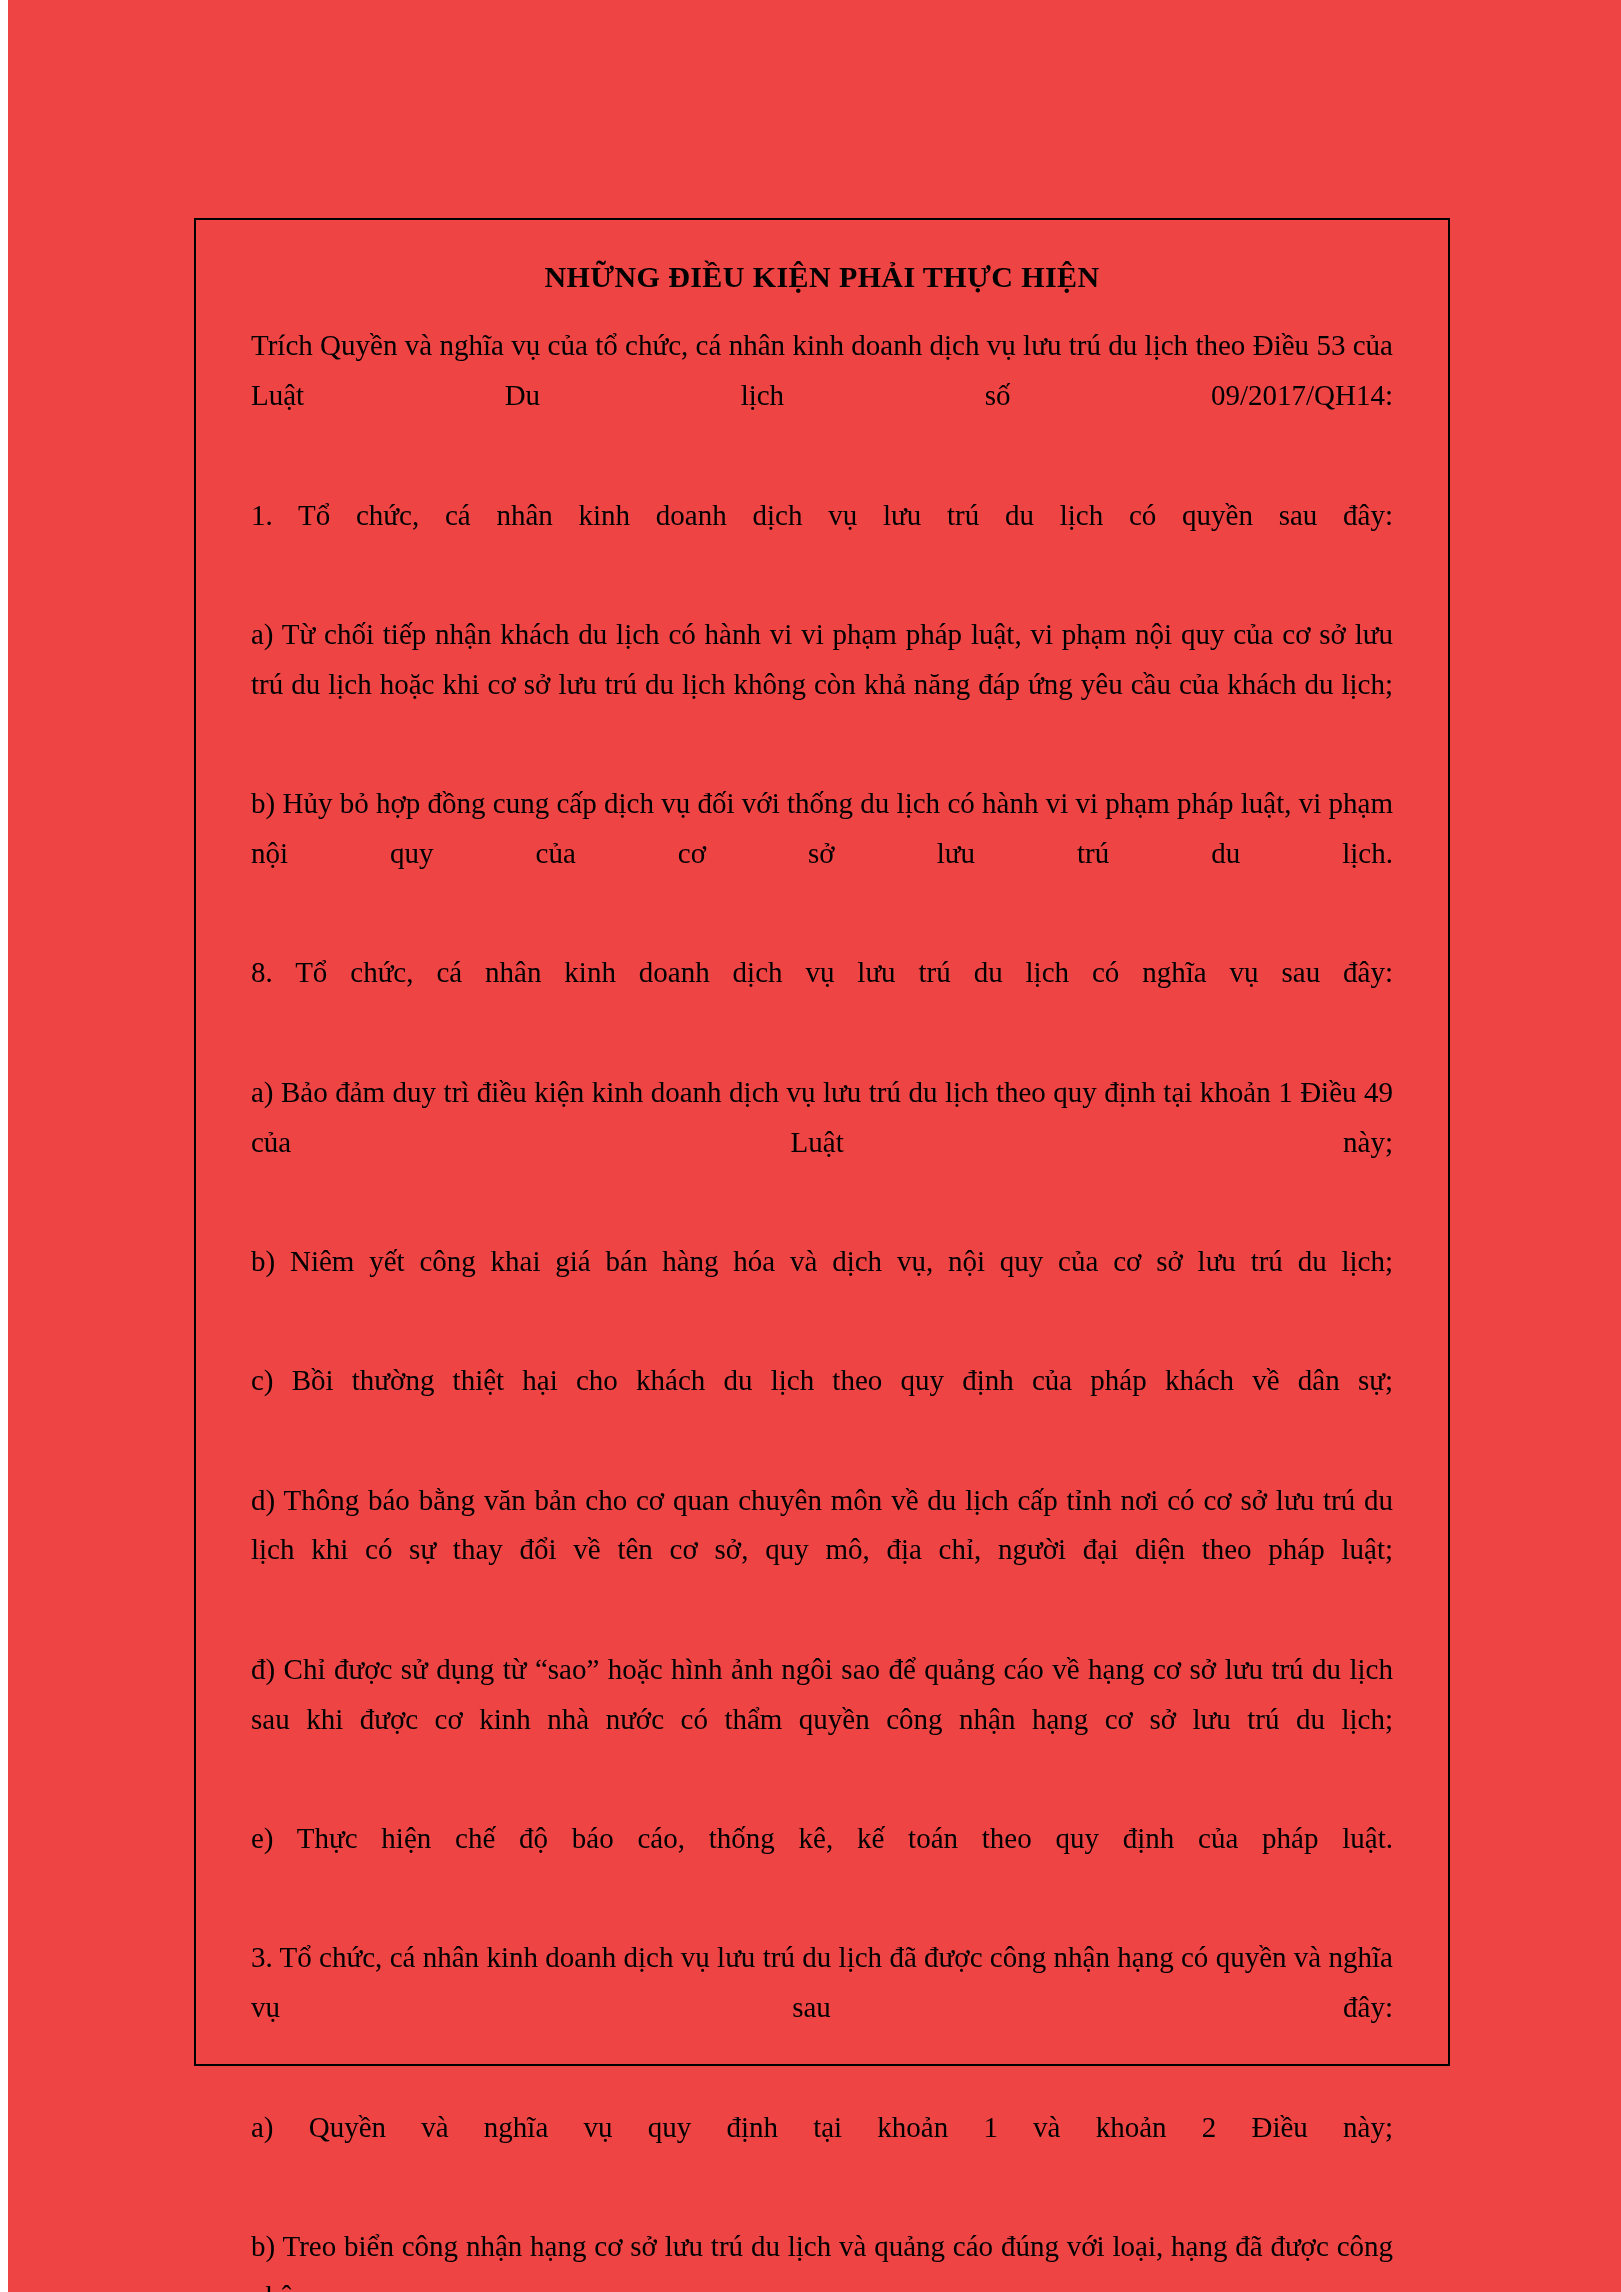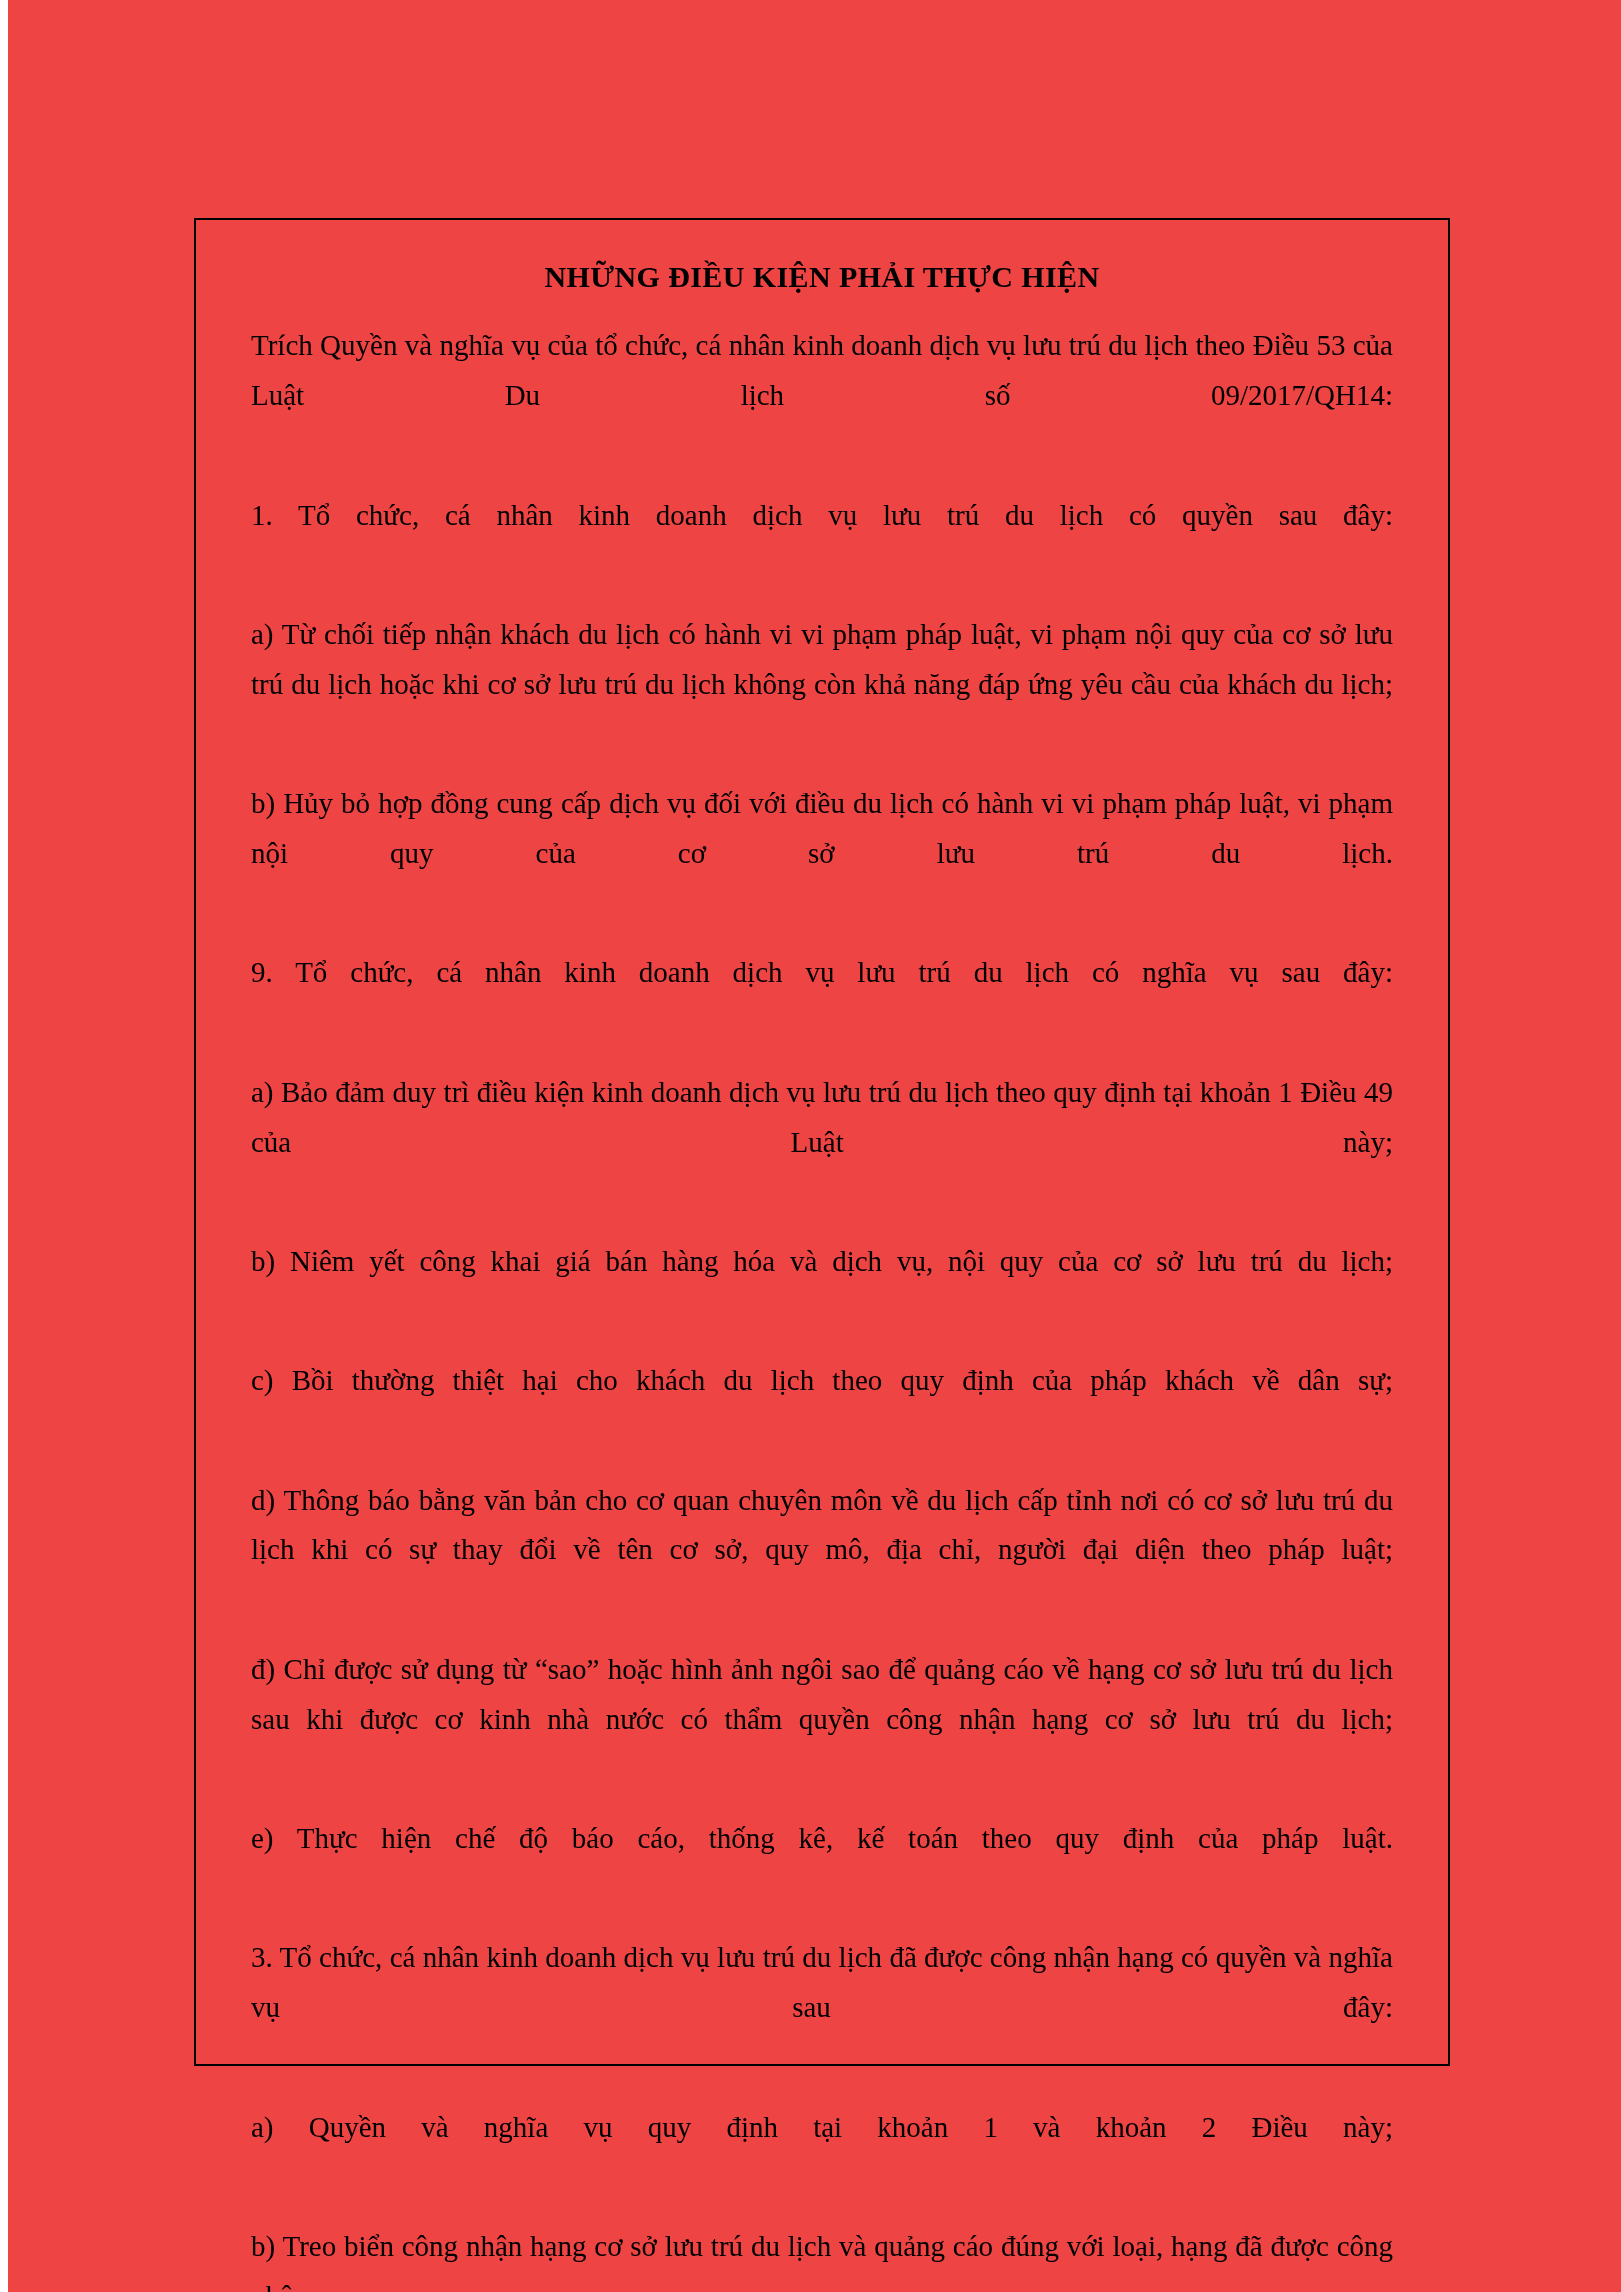--- a/index.html
+++ b/index.html
@@ -69,22 +69,22 @@
 <body>
 
 <div class="page">
   <div class="doc-frame">
     <div class="doc-inner">
       <div class="doc-title">NHỮNG ĐIỀU KIỆN PHẢI THỰC HIỆN</div>
 
       <p class="para">Trích Quyền và nghĩa vụ của tổ chức, cá nhân kinh doanh dịch vụ lưu trú du lịch theo Điều 53 của Luật Du lịch số 09/2017/QH14:</p>
       <p class="para">1. Tổ chức, cá nhân kinh doanh dịch vụ lưu trú du lịch có quyền sau đây:</p>
       <p class="para">a) Từ chối tiếp nhận khách du lịch có hành vi vi phạm pháp luật, vi phạm nội quy của cơ sở lưu trú du lịch hoặc khi cơ sở lưu trú du lịch không còn khả năng đáp ứng yêu cầu của khách du lịch;</p>
-      <p class="para">b) Hủy bỏ hợp đồng cung cấp dịch vụ đối với điều du lịch có hành vi vi phạm pháp luật, vi phạm nội quy của cơ sở lưu trú du lịch.</p>
-      <p class="para">9. Tổ chức, cá nhân kinh doanh dịch vụ lưu trú du lịch có nghĩa vụ sau đây:</p>
+      <p class="para">b) Hủy bỏ hợp đồng cung cấp dịch vụ đối với thống du lịch có hành vi vi phạm pháp luật, vi phạm nội quy của cơ sở lưu trú du lịch.</p>
+      <p class="para">8. Tổ chức, cá nhân kinh doanh dịch vụ lưu trú du lịch có nghĩa vụ sau đây:</p>
       <p class="para">a) Bảo đảm duy trì điều kiện kinh doanh dịch vụ lưu trú du lịch theo quy định tại khoản 1 Điều 49 của Luật này;</p>
       <p class="para">b) Niêm yết công khai giá bán hàng hóa và dịch vụ, nội quy của cơ sở lưu trú du lịch;</p>
       <p class="para">c) Bồi thường thiệt hại cho khách du lịch theo quy định của pháp khách về dân sự;</p>
       <p class="para">d) Thông báo bằng văn bản cho cơ quan chuyên môn về du lịch cấp tỉnh nơi có cơ sở lưu trú du lịch khi có sự thay đổi về tên cơ sở, quy mô, địa chỉ, người đại diện theo pháp luật;</p>
       <p class="para">đ) Chỉ được sử dụng từ “sao” hoặc hình ảnh ngôi sao để quảng cáo về hạng cơ sở lưu trú du lịch sau khi được cơ kinh nhà nước có thẩm quyền công nhận hạng cơ sở lưu trú du lịch;</p>
       <p class="para">e) Thực hiện chế độ báo cáo, thống kê, kế toán theo quy định của pháp luật.</p>
       <p class="para">3. Tổ chức, cá nhân kinh doanh dịch vụ lưu trú du lịch đã được công nhận hạng có quyền và nghĩa vụ sau đây:</p>
       <p class="para">a) Quyền và nghĩa vụ quy định tại khoản 1 và khoản 2 Điều này;</p>
       <p class="para">b) Treo biển công nhận hạng cơ sở lưu trú du lịch và quảng cáo đúng với loại, hạng đã được công nhận;</p>
 

